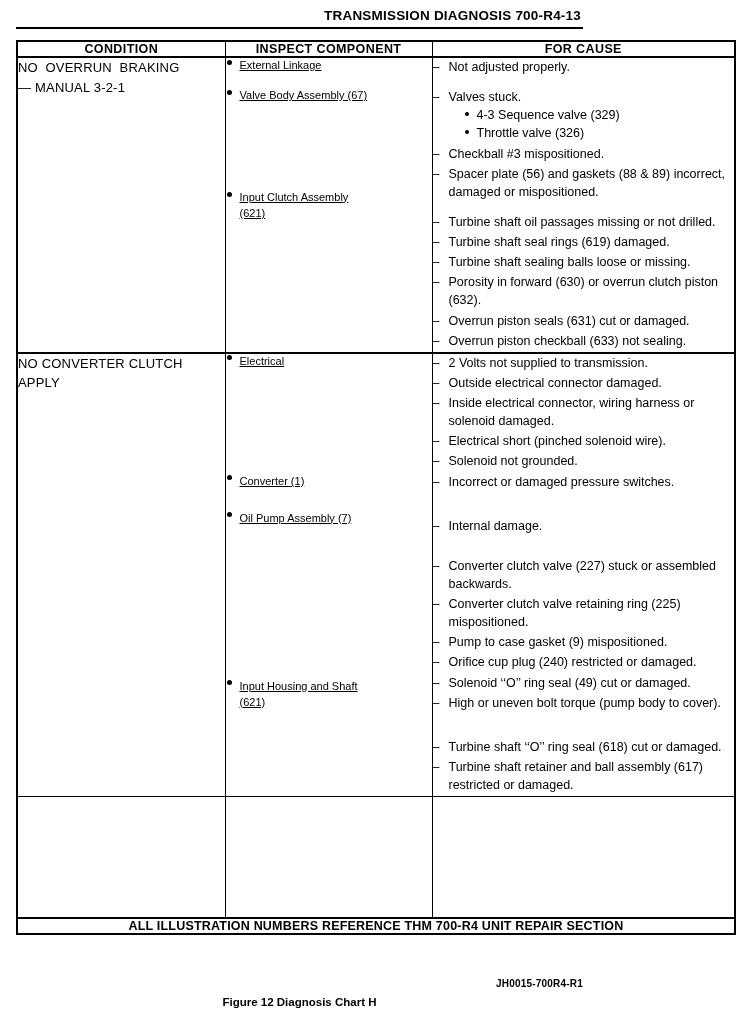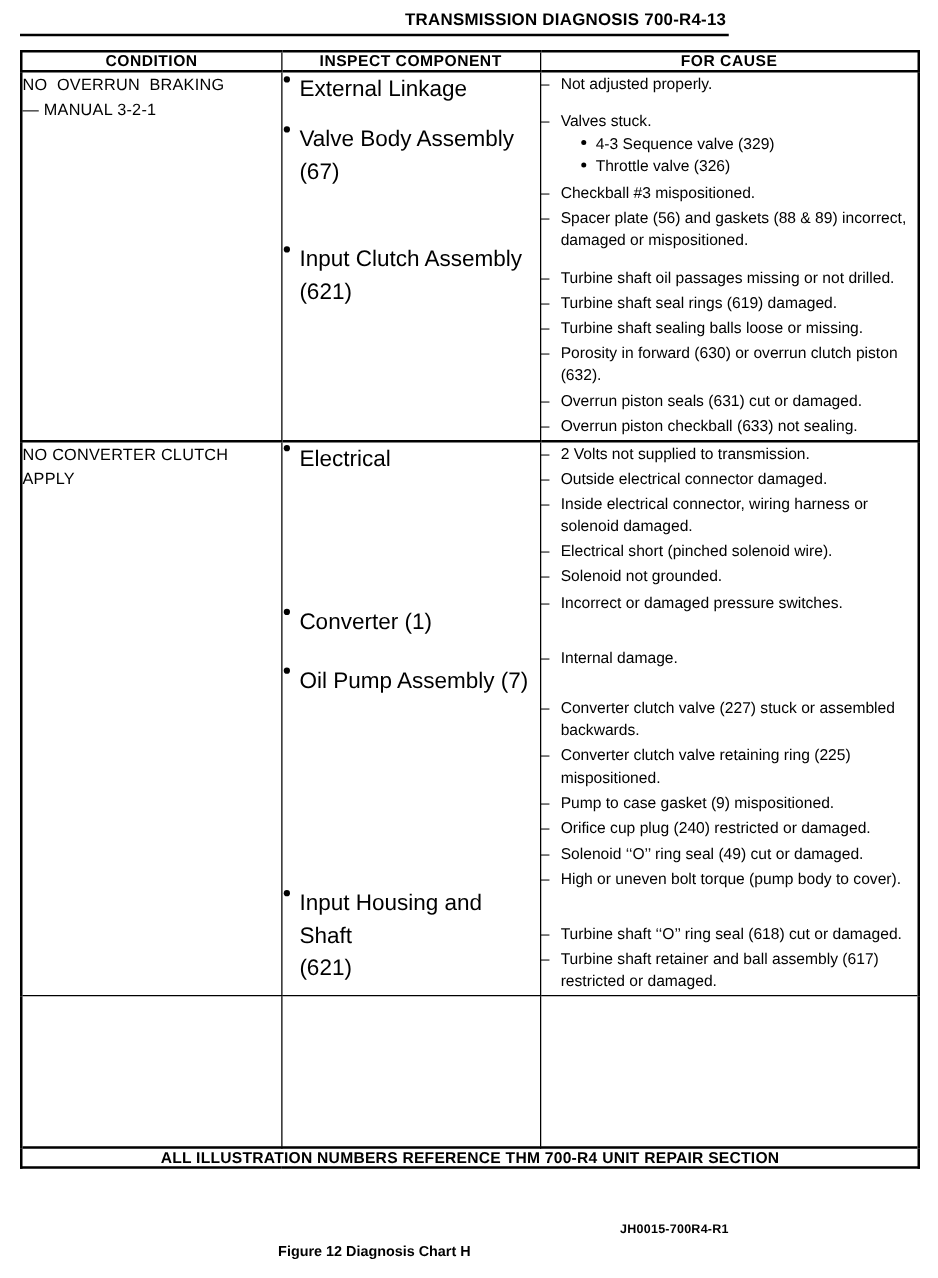--- a/index.html
+++ b/index.html
@@ -64,22 +64,23 @@
   thead th.c3 { border-right: 2px solid #000 !important; }
   td.col-cond {
     border-left: 2px solid #000 !important;
     padding: 10px 8px 10px 12px;
     font-size: 13px;
     line-height: 1.5;
     letter-spacing: 0.2px;
   }
   td.col-insp {
     padding: 10px 6px 10px 10px;
-    font-size: 18px;
+    font-size: 11px;
     line-height: 1.45;
+    text-decoration: underline;
   }
   td.col-cause {
     border-right: 2px solid #000 !important;
     padding: 10px 10px 10px 10px;
     font-size: 12.5px;
     line-height: 1.45;
   }
   tr.section-sep > td {
     border-bottom: 2px solid #000 !important;
   }
@@ -198,21 +199,21 @@
         <td class="col-cond">
           <div class="cond-line">NO  OVERRUN  BRAKING</div>
           <div class="cond-line">— MANUAL 3-2-1</div>
         </td>
         <td class="col-insp">
           <ul class="items">
             <li>
               <span class="bullet"></span>
               <span class="item-text">External Linkage</span>
             </li>
-            <li style="margin-bottom:44px">
+            <li style="margin-bottom:86px">
               <span class="bullet"></span>
               <span class="item-text">Valve Body Assembly (67)</span>
             </li>
             <li>
               <span class="bullet"></span>
               <span class="item-text">Input Clutch Assembly</span>
               <span class="sub">(621)</span>
             </li>
           </ul>
         </td>

